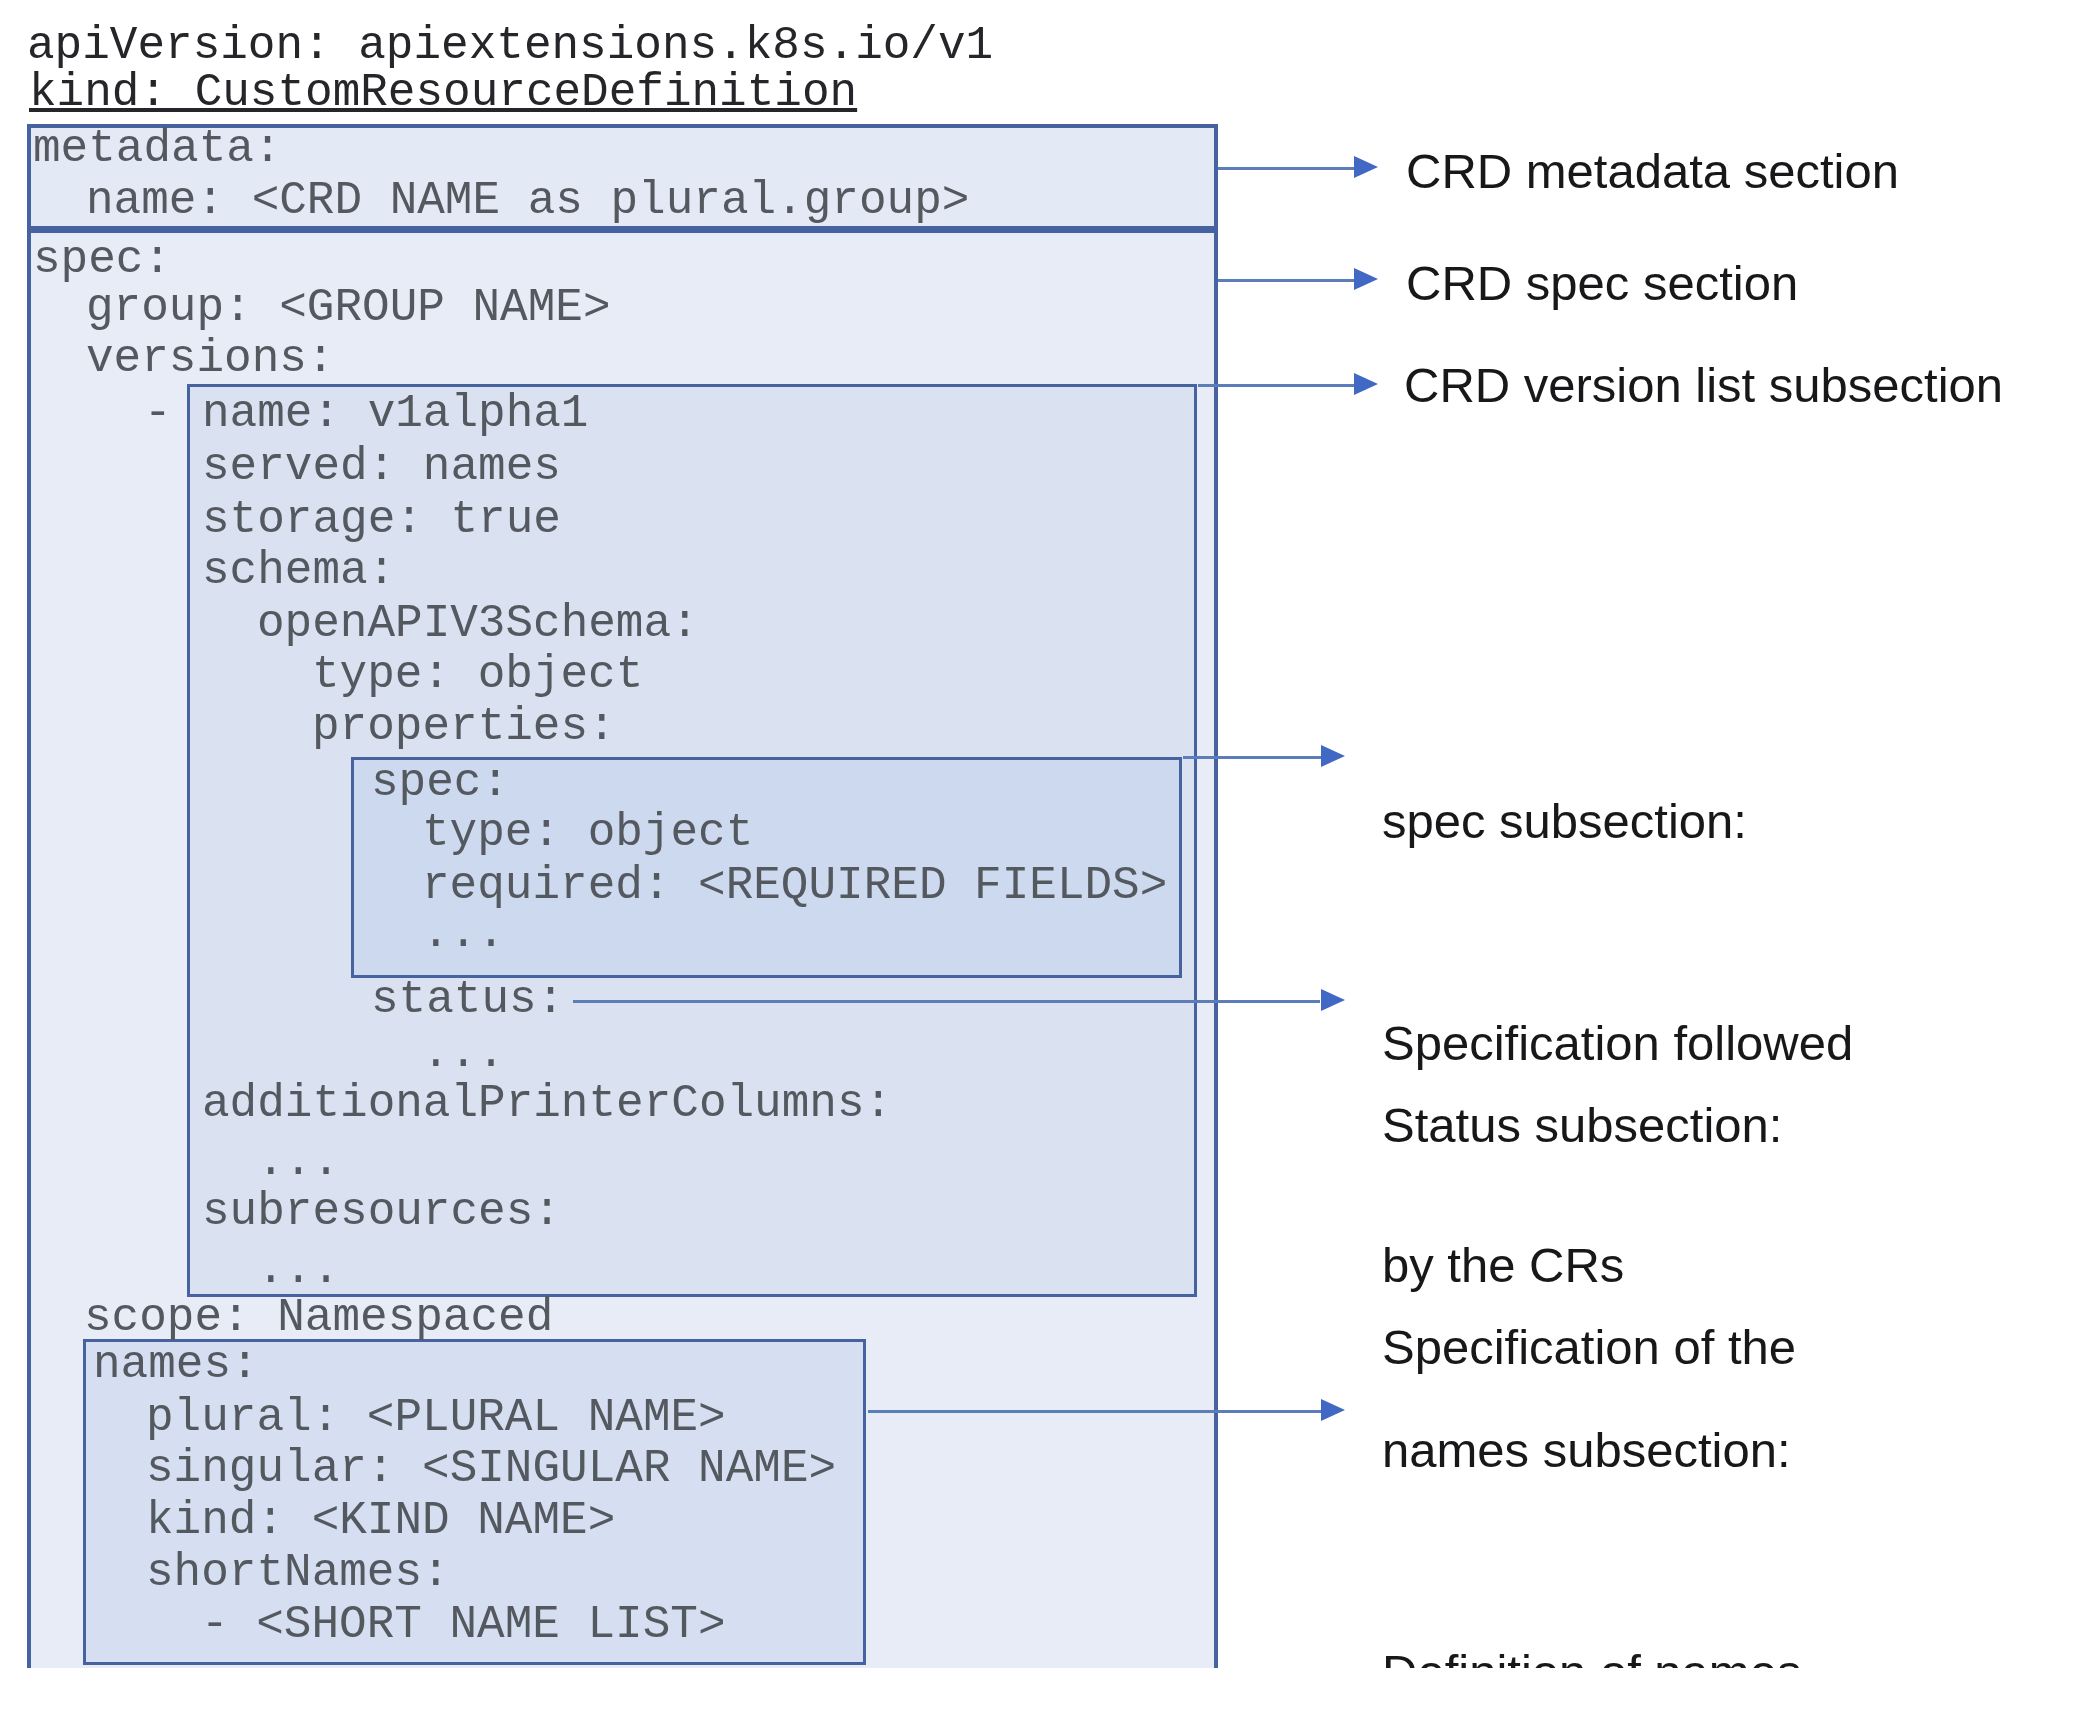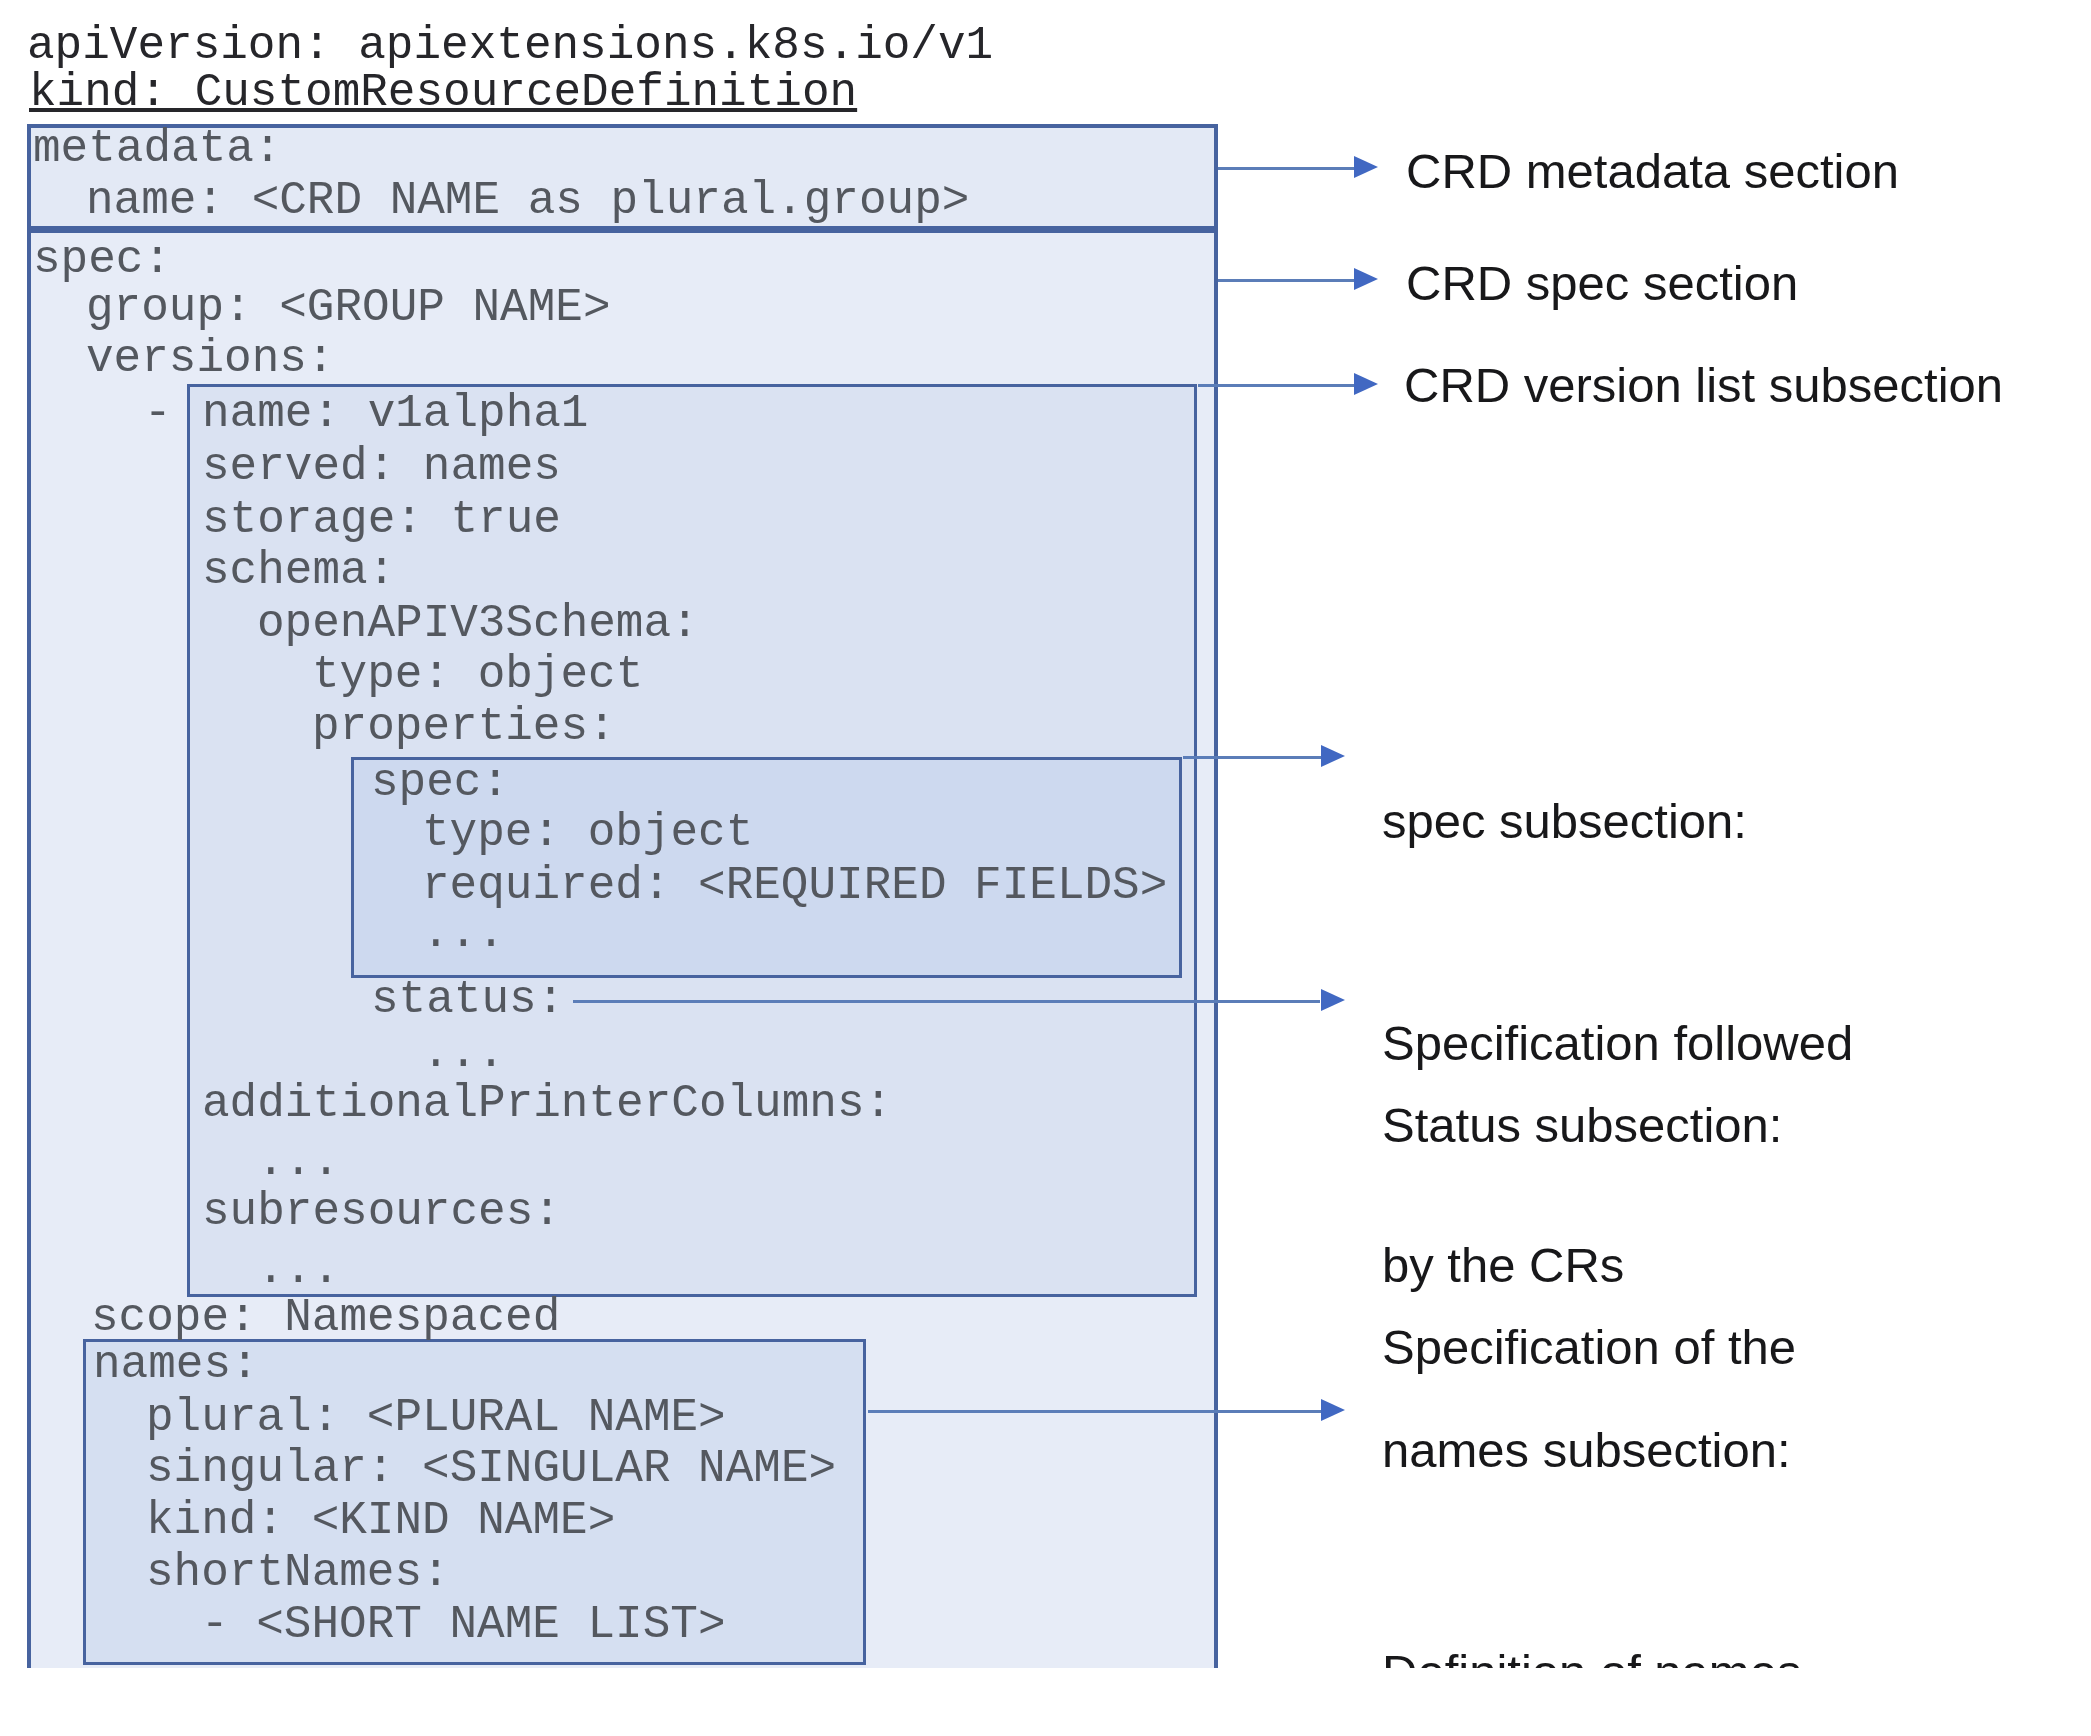--- a/index.html
+++ b/index.html
@@ -85,21 +85,21 @@
   <div class="code" style="left:371px;top:758px;">spec:</div>
   <div class="code" style="left:422px;top:808px;">type: object</div>
   <div class="code" style="left:422px;top:861px;">required: &lt;REQUIRED FIELDS&gt;</div>
   <div class="code" style="left:422px;top:909px;">...</div>
   <div class="code" style="left:371px;top:975px;">status:</div>
   <div class="code" style="left:422px;top:1029px;">...</div>
   <div class="code" style="left:202px;top:1079px;">additionalPrinterColumns:</div>
   <div class="code" style="left:257px;top:1137px;">...</div>
   <div class="code" style="left:202px;top:1187px;">subresources:</div>
   <div class="code" style="left:257px;top:1245px;">...</div>
-  <div class="code" style="left:91px;top:1293px;">scope: Namespaced</div>
+  <div class="code" style="left:84px;top:1293px;">scope: Namespaced</div>
   <div class="code" style="left:93px;top:1340px;">names:</div>
   <div class="code" style="left:146px;top:1393px;">plural: &lt;PLURAL NAME&gt;</div>
   <div class="code" style="left:146px;top:1444px;">singular: &lt;SINGULAR NAME&gt;</div>
   <div class="code" style="left:146px;top:1496px;">kind: &lt;KIND NAME&gt;</div>
   <div class="code" style="left:146px;top:1548px;">shortNames:</div>
   <div class="code" style="left:201px;top:1600px;">- &lt;SHORT NAME LIST&gt;</div>
 
   <div class="note" style="left:1406px;top:134px;">CRD metadata section</div>
   <div class="note" style="left:1406px;top:246px;text-align:right;">CRD spec section</div>
   <div class="note" style="left:1404px;top:348px;">CRD version list subsection</div>

